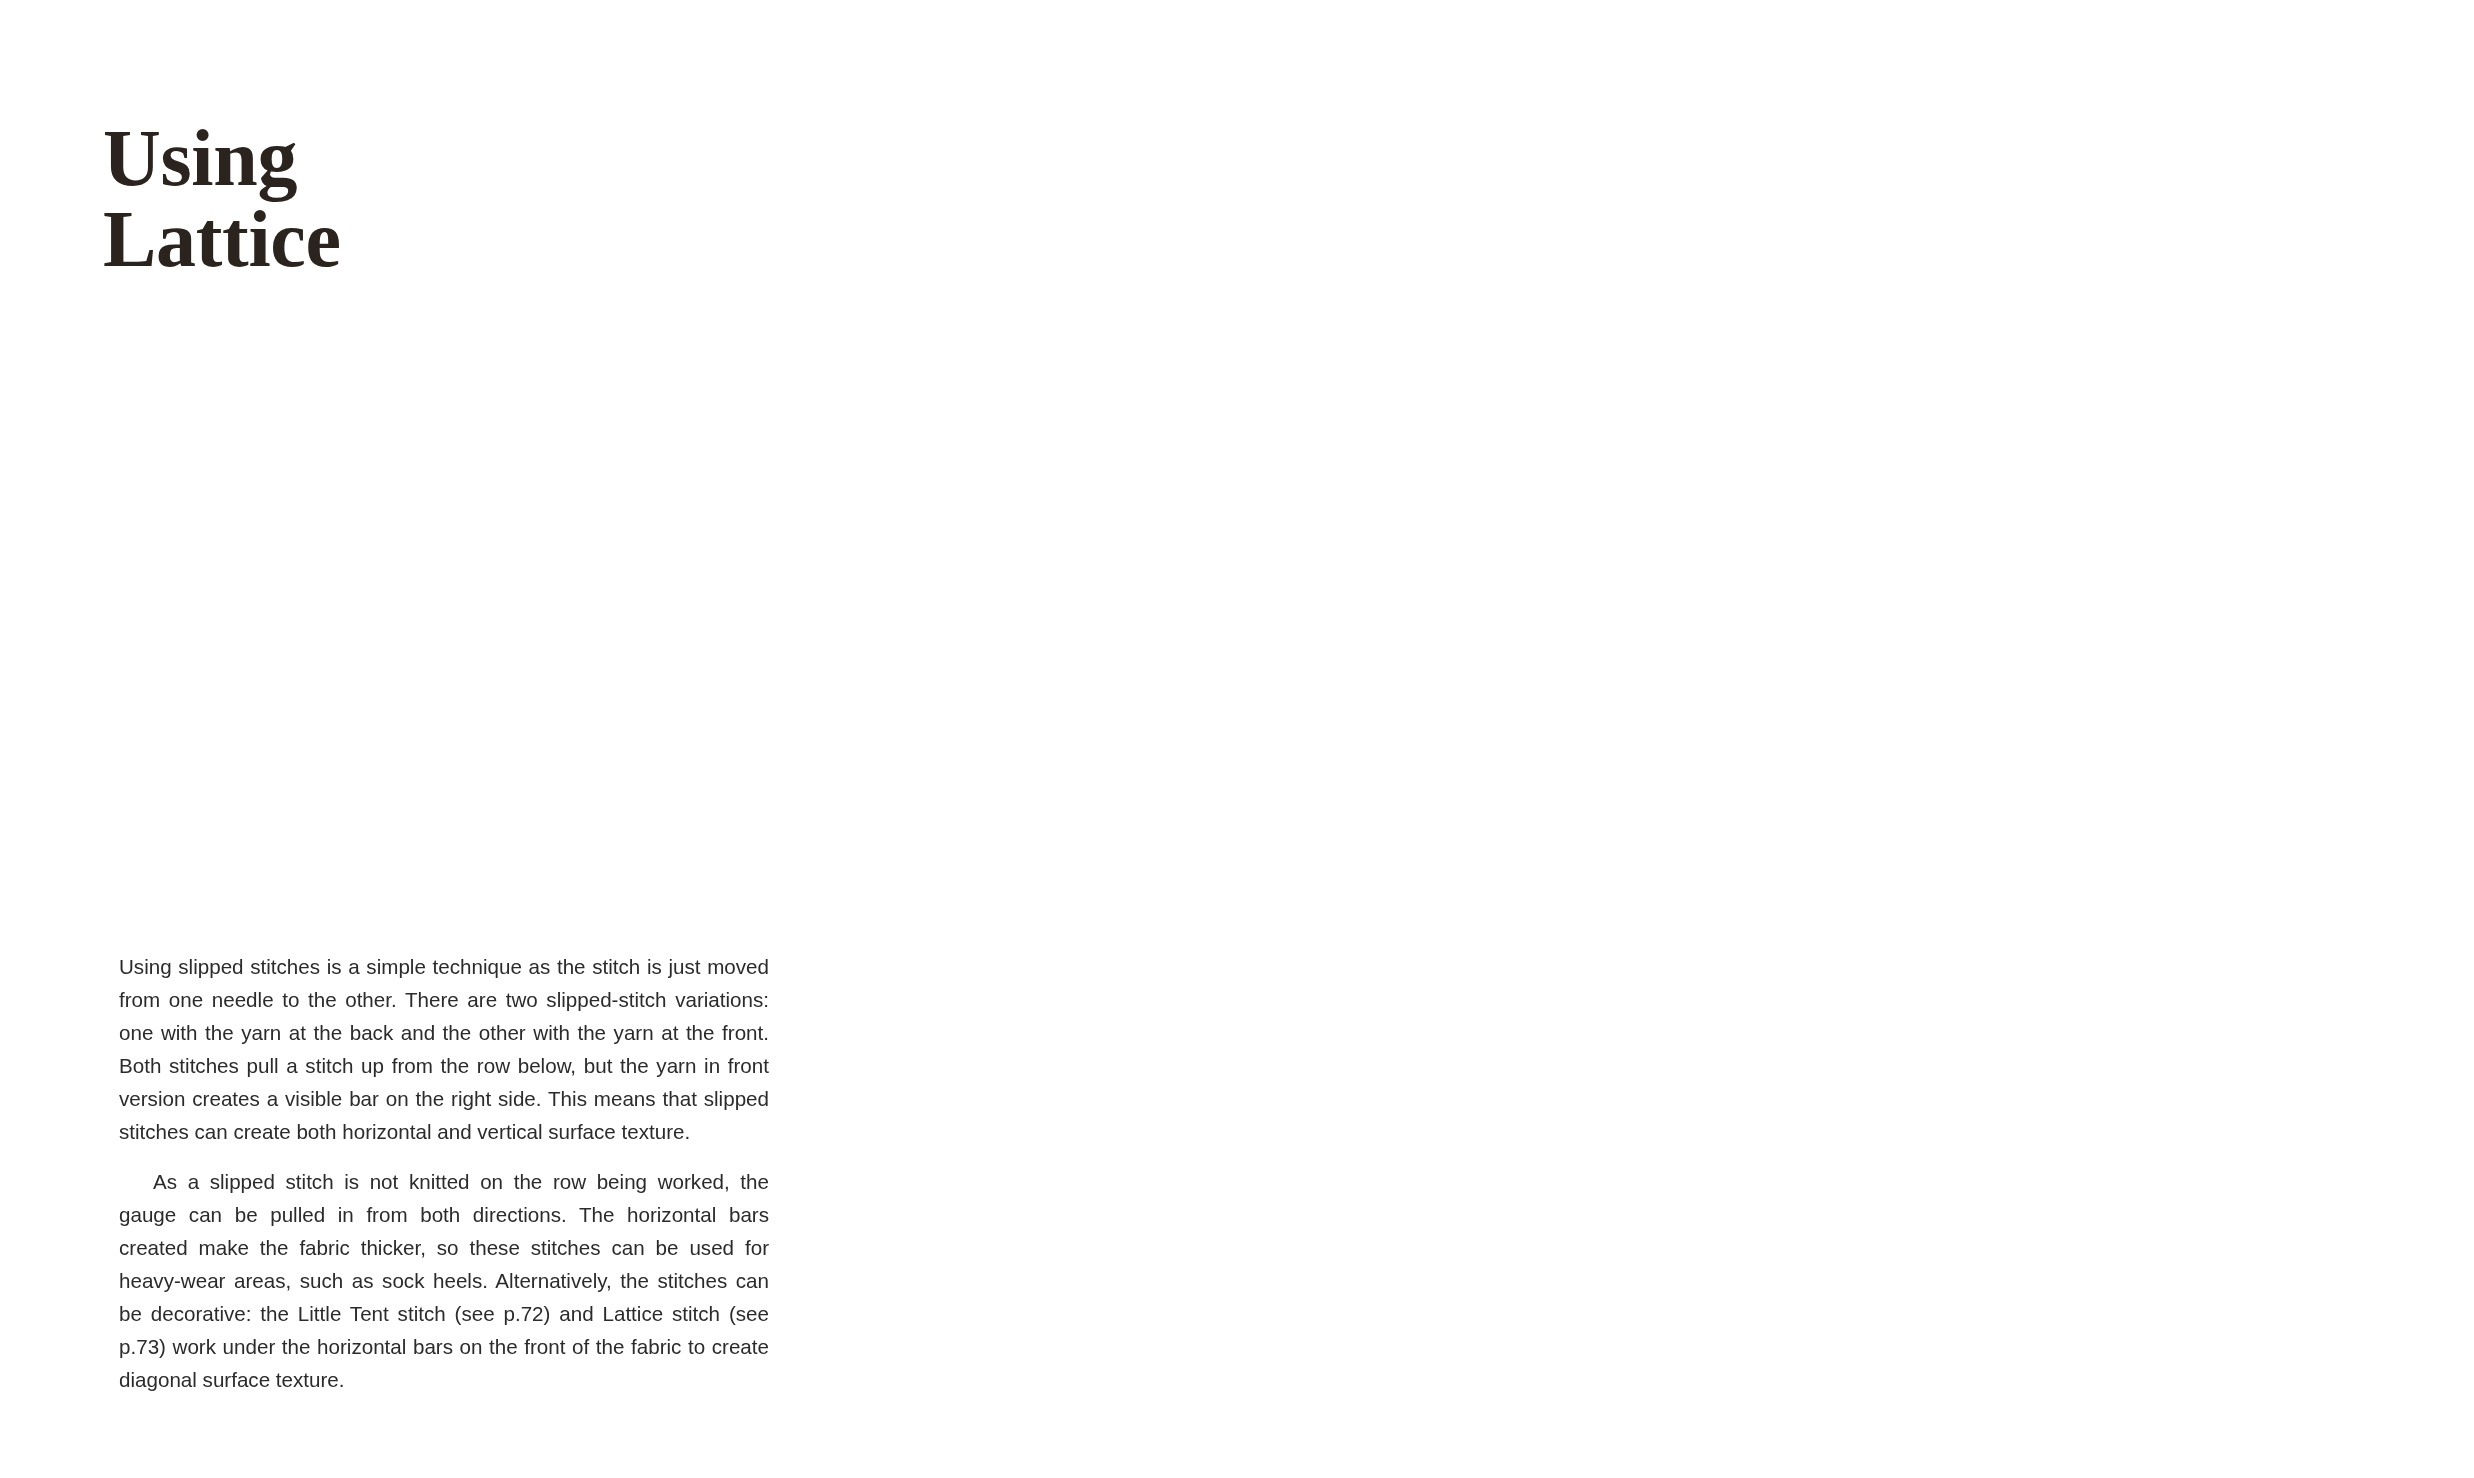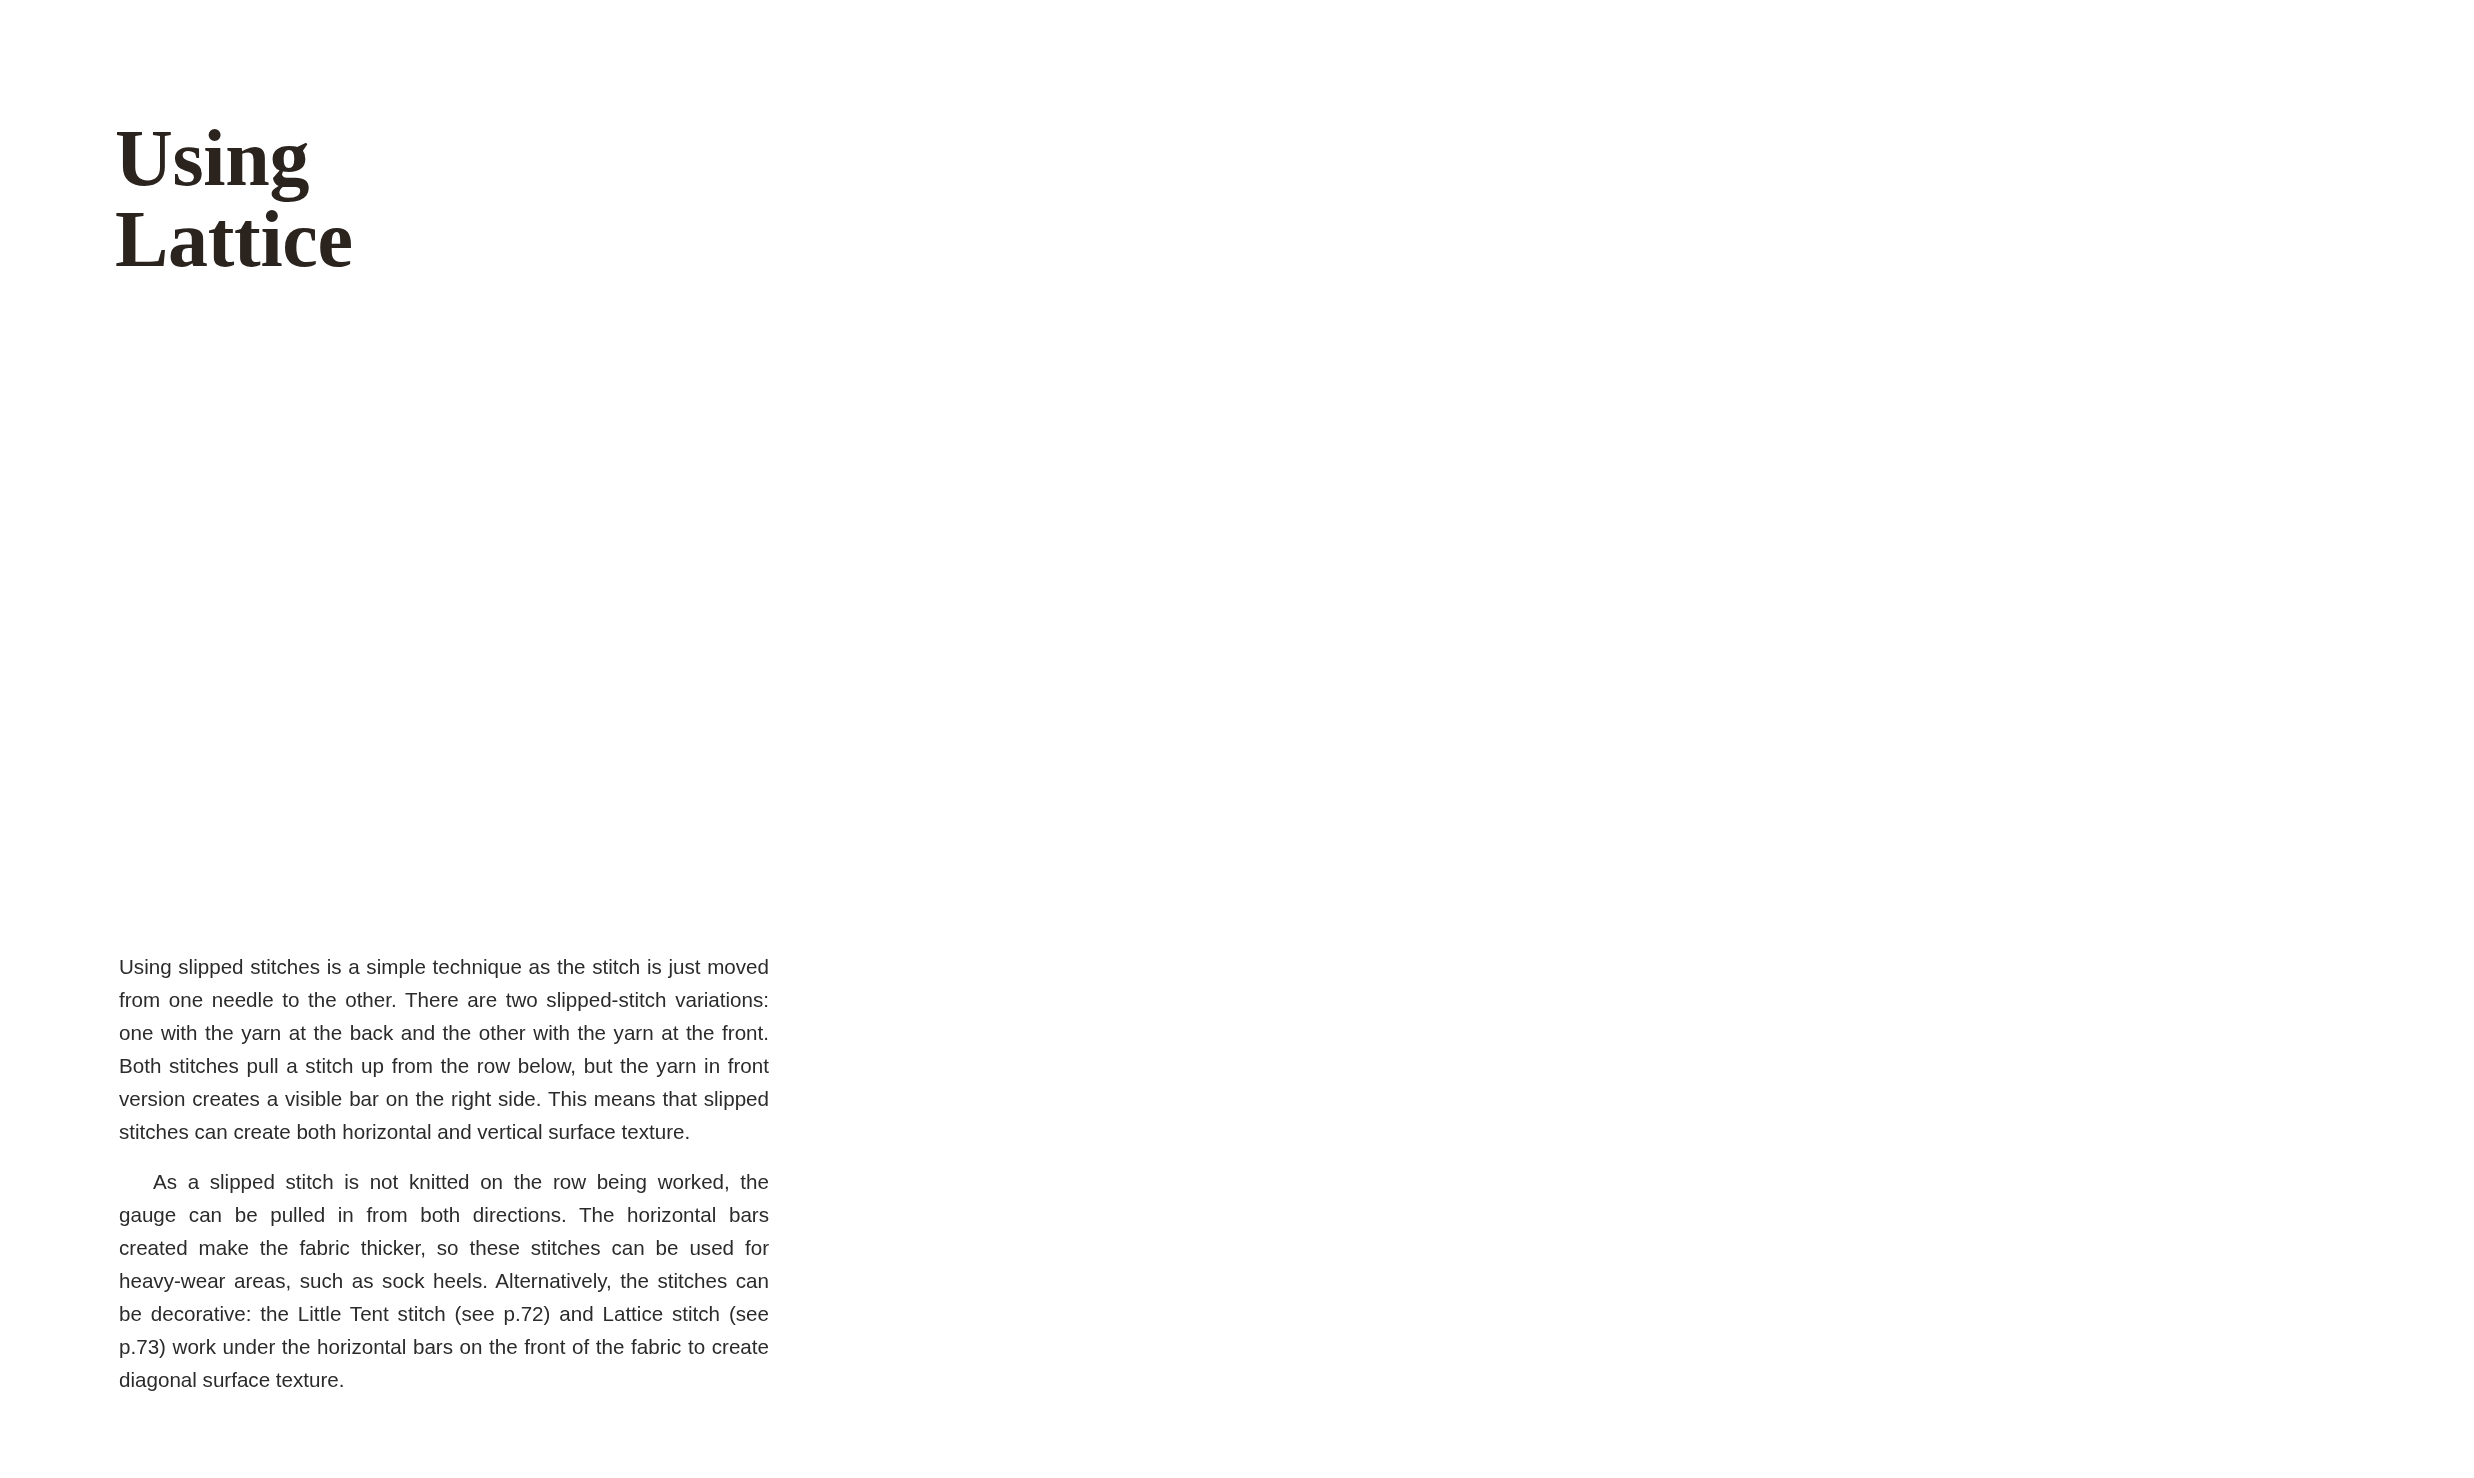--- a/index.html
+++ b/index.html
@@ -3,21 +3,21 @@
 <meta charset="utf-8">
 <style>
   html,body{margin:0;padding:0;background:#fff;}
   body{width:2475px;height:1478px;position:relative;overflow:hidden;
        font-family:"Liberation Sans",sans-serif;color:#231f1c;}
 
   
   #left-page{position:absolute;left:0;top:0;width:1237px;height:1478px;background:#fff;}
   #page-title{position:absolute;left:103px;top:64px;width:580px;
       font-family:"Liberation Serif",serif;font-weight:700;font-size:80px;
-      line-height:1.02;letter-spacing:-0.3px;color:#2b231e;margin-left:12px;}
+      line-height:1.02;letter-spacing:-0.3px;color:#2b231e;}
   #page-title .tl{display:block;}
   #intro-body{position:absolute;left:102px;top:933px;width:684px;
       font-size:20.6px;line-height:33px;text-align:justify;color:#2b2b2b;
       font-stretch:condensed;}
   #intro-body p{margin:17px;}
   #intro-body p+p{text-indent:34px;}
 
   
   #right-page{position:absolute;left:1237px;top:0;width:1237px;height:1478px;background:#fff;}
 </style>

